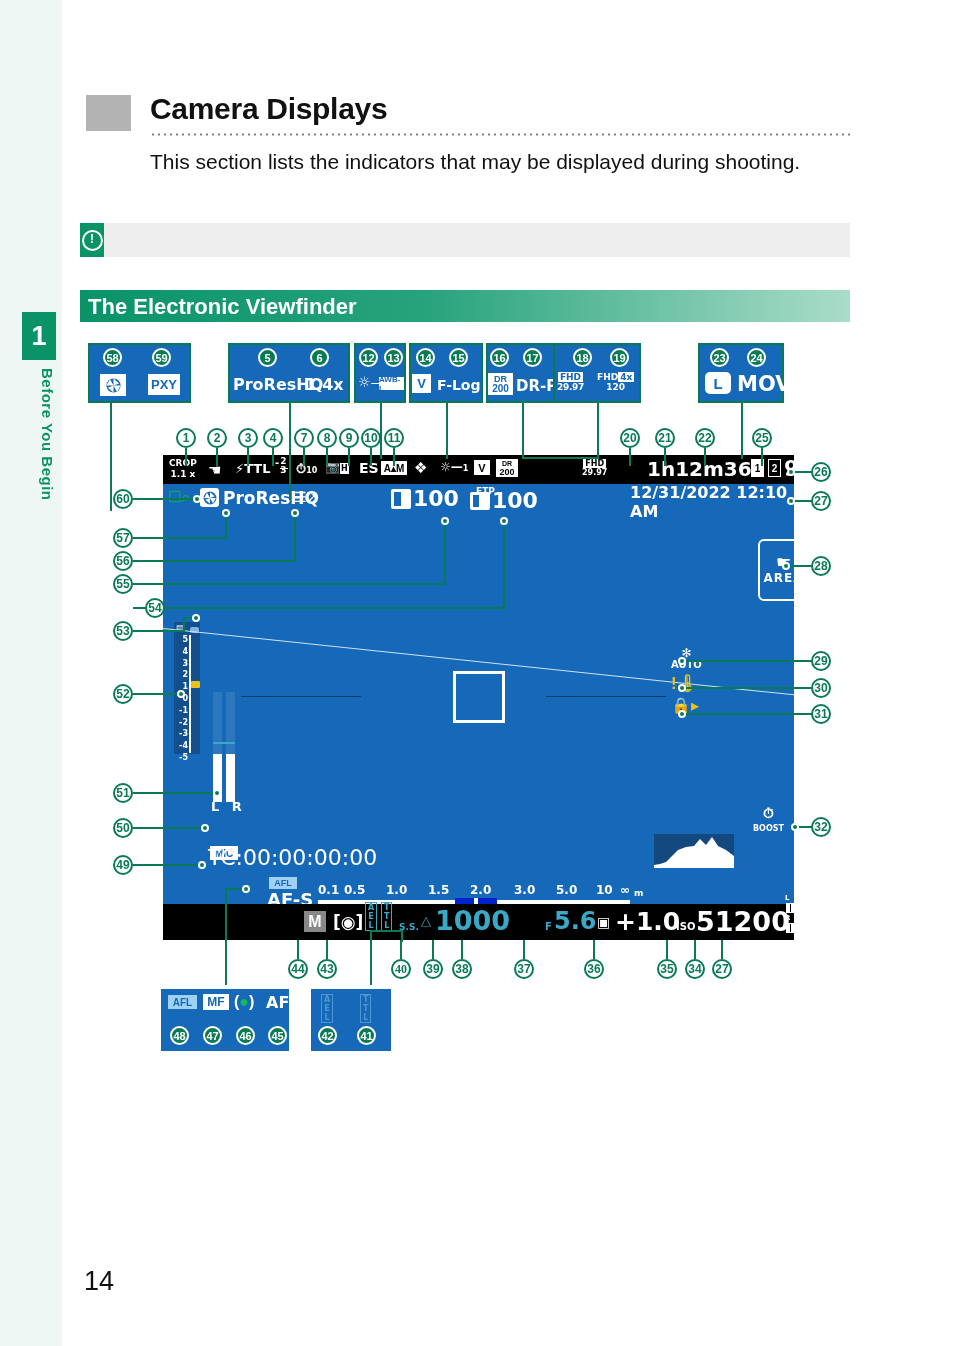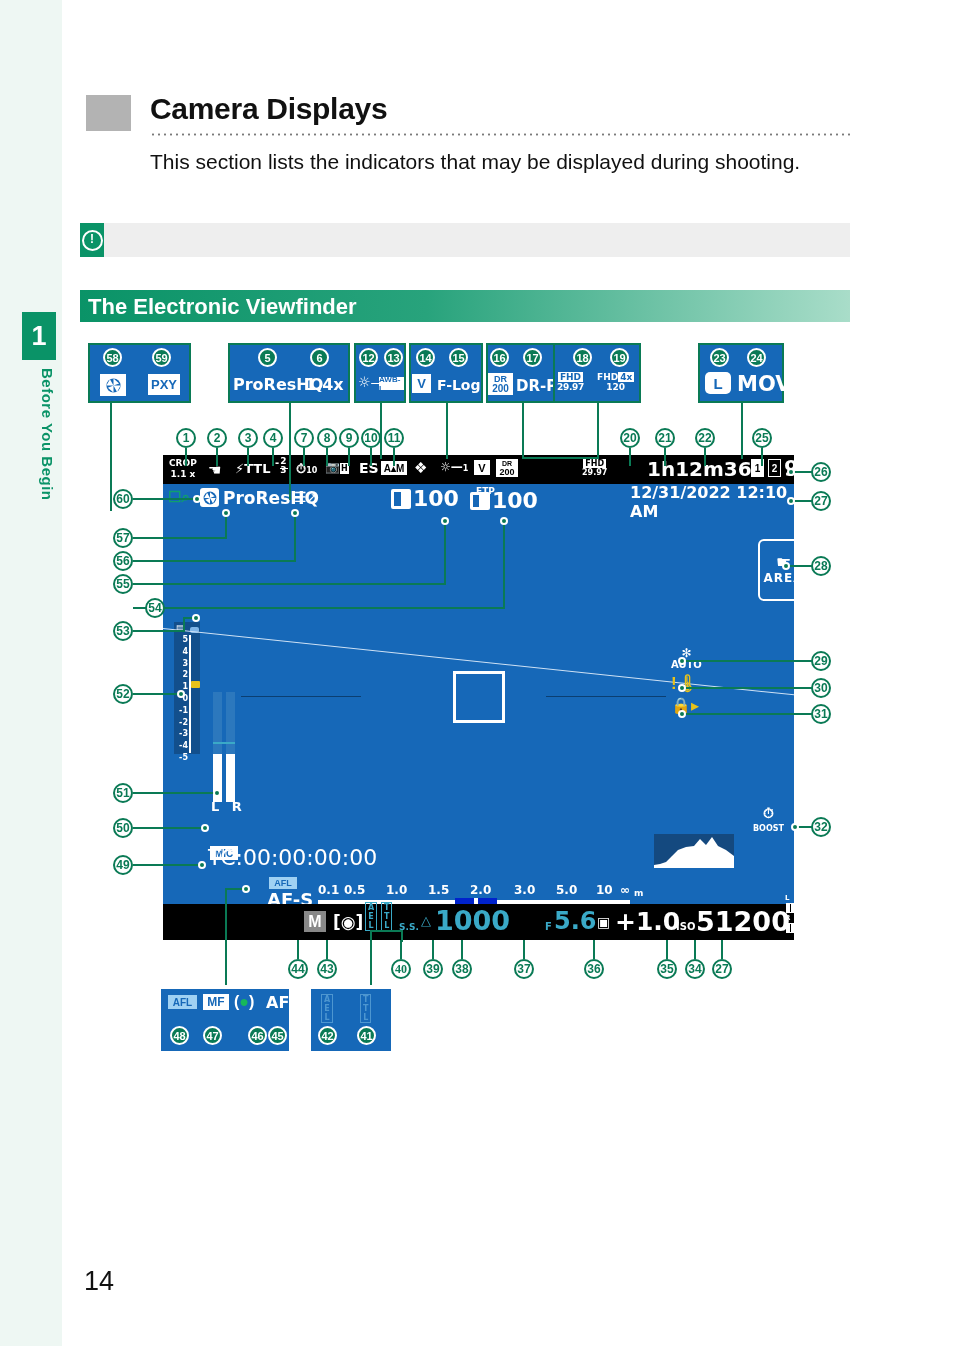--- a/index.html
+++ b/index.html
@@ -457,21 +457,21 @@
   <div class="dot" style="left:242px;top:885px;"></div>
   <div class="ln lnh" style="left:225px;top:888px;width:21px;"></div>
 
   <div class="lbox" style="left:161px;top:989px;width:128px;height:62px;"></div>
   <div class="boxico" style="position:absolute;left:168px;top:995px;width:29px;height:14px;font-size:10px;color:#1668b8;background:#9fd1f3;">AFL</div>
   <div class="boxico" style="position:absolute;left:203px;top:994px;width:26px;height:16px;font-size:12px;color:#1668b8;">MF</div>
   <div style="position:absolute;left:234px;top:993px;color:#fff;font-size:16px;font-weight:bold;">(<span style="color:#17b85a;">●</span>)</div>
   <div class="evf-t" style="position:absolute;left:266px;top:993px;font-size:16px;">AF-S</div>
   <div class="cnw" style="left:170px;top:1026px;">48</div>
   <div class="cnw" style="left:203px;top:1026px;">47</div>
-  <div class="cnw" style="left:236px;top:1026px;margin-left:12px;">46</div>
+  <div class="cnw" style="left:236px;top:1026px;">46</div>
   <div class="cnw" style="left:268px;top:1026px;">45</div>
 
   <div class="lbox" style="left:311px;top:989px;width:80px;height:62px;"></div>
   <div style="position:absolute;left:321px;top:994px;color:#4d96d0;font-size:8px;font-weight:bold;line-height:9px;text-align:center;border:1px solid #4d96d0;padding:0 2px;font-family:'DejaVu Sans',sans-serif;">A<br>E<br>L</div>
   <div style="position:absolute;left:360px;top:994px;color:#4d96d0;font-size:8px;font-weight:bold;line-height:9px;text-align:center;border:1px solid #4d96d0;padding:0 2px;font-family:'DejaVu Sans',sans-serif;">T<br>T<br>L</div>
   <div class="cnw" style="left:318px;top:1026px;">42</div>
   <div class="cnw" style="left:357px;top:1026px;">41</div>
 
 </div>
 

